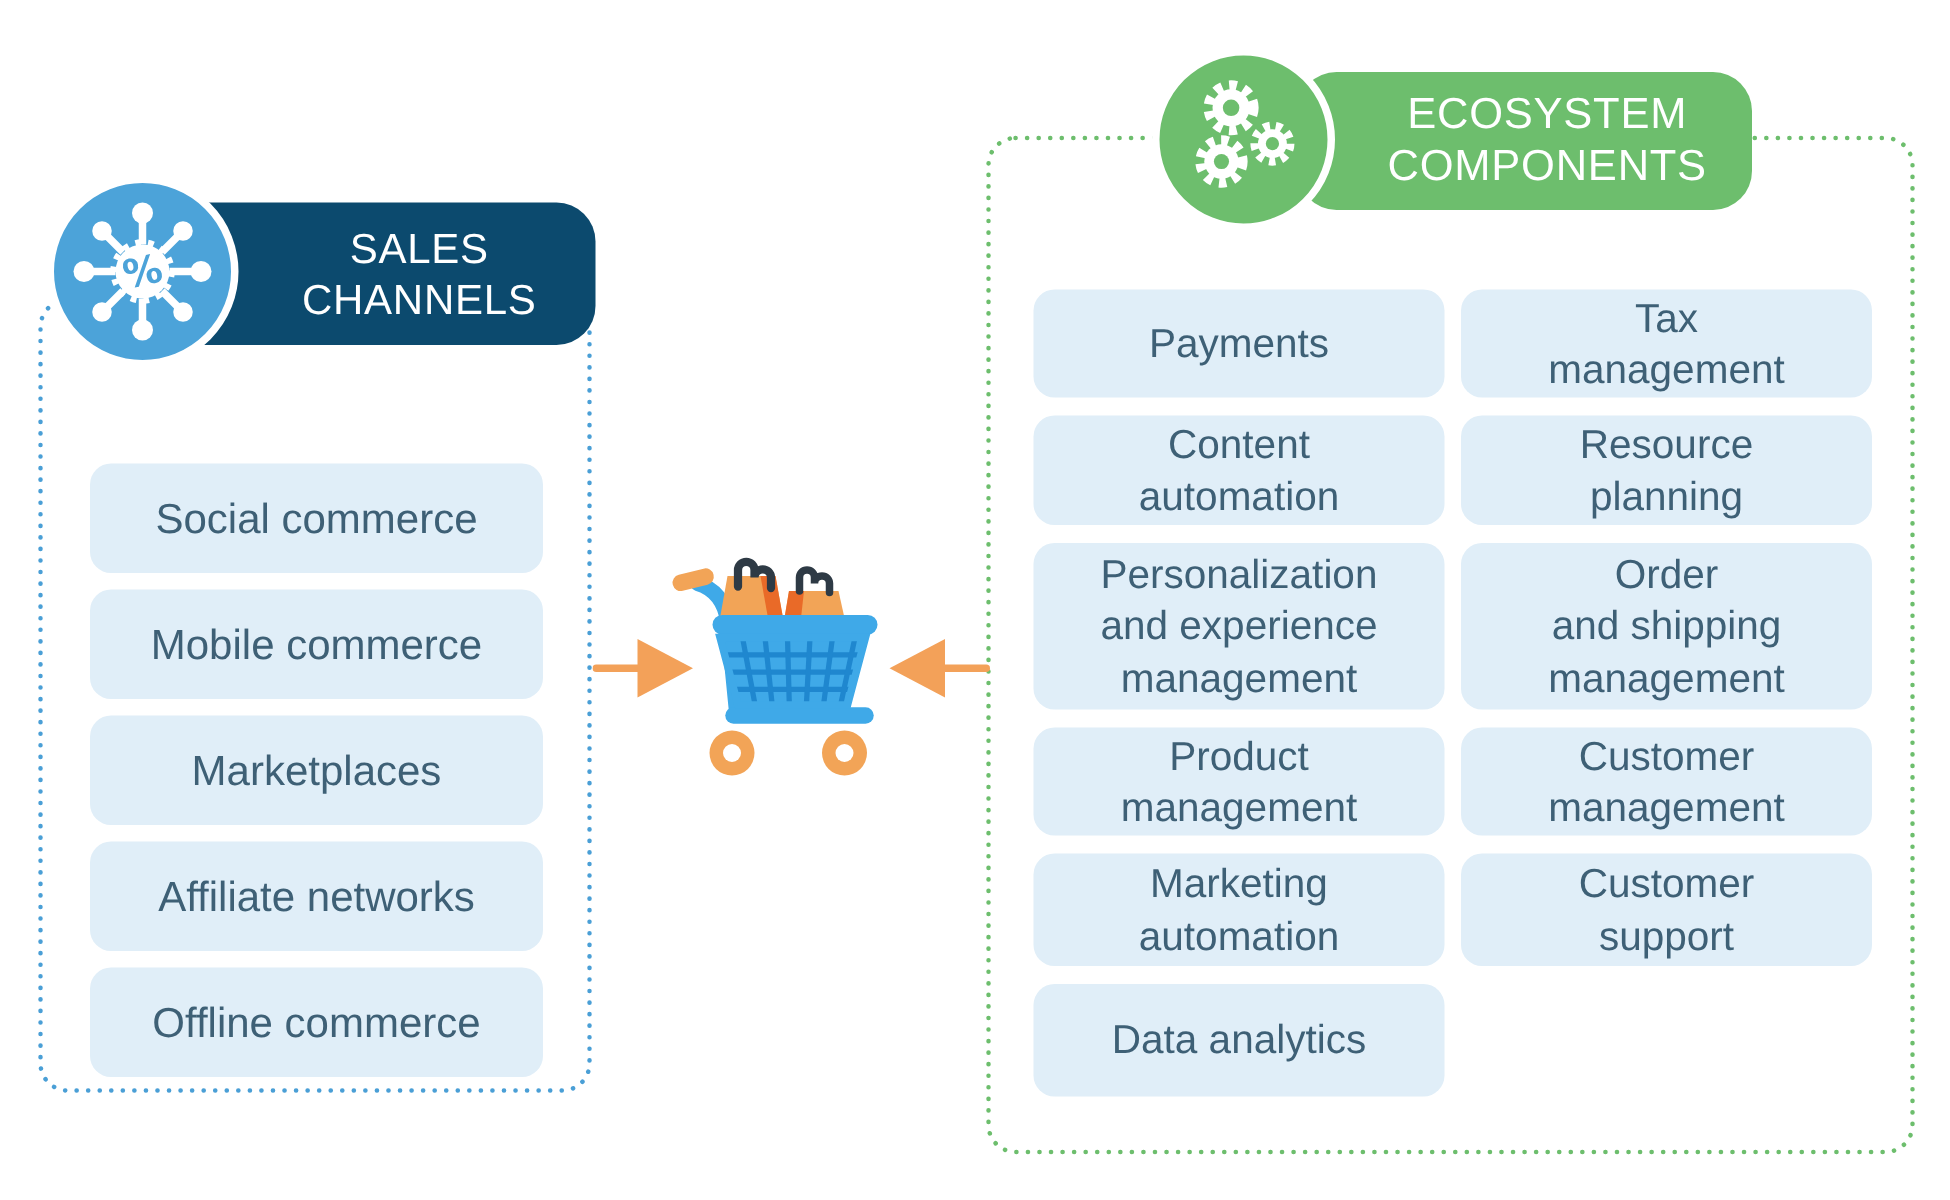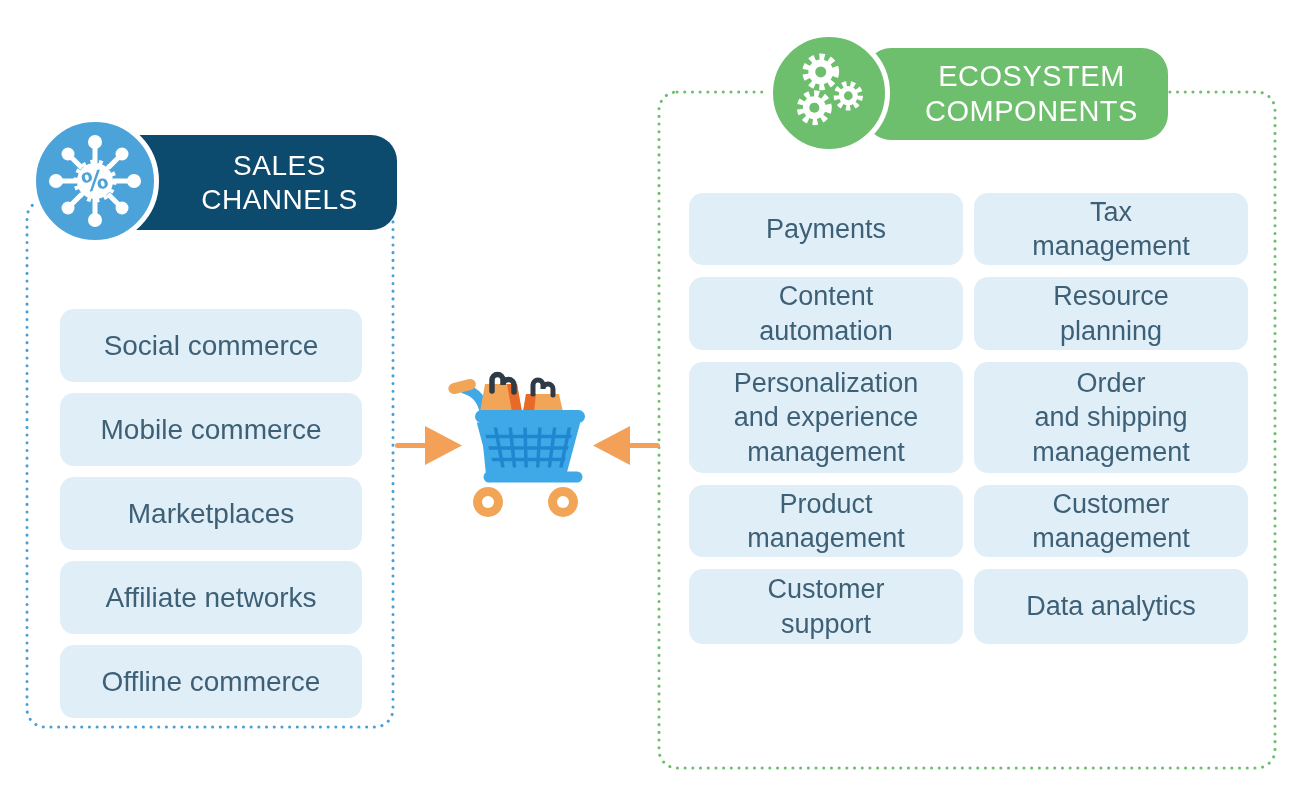--- a/index.html
+++ b/index.html
@@ -156,20 +156,22 @@
     <div class="pill"><span>Personalization
 and experience
 management</span></div>
     <div class="pill"><span>Order
 and shipping
 management</span></div>
     <div class="pill"><span>Product
 management</span></div>
     <div class="pill"><span>Customer
 management</span></div>
+    <div class="pill"><span>Marketing
+automation</span></div>
     <div class="pill"><span>Customer
 support</span></div>
     <div class="pill"><span>Data analytics</span></div>
   </div>
 
   <div class="header-rect green">
     <span>ECOSYSTEM
 COMPONENTS</span>
   </div>
 

